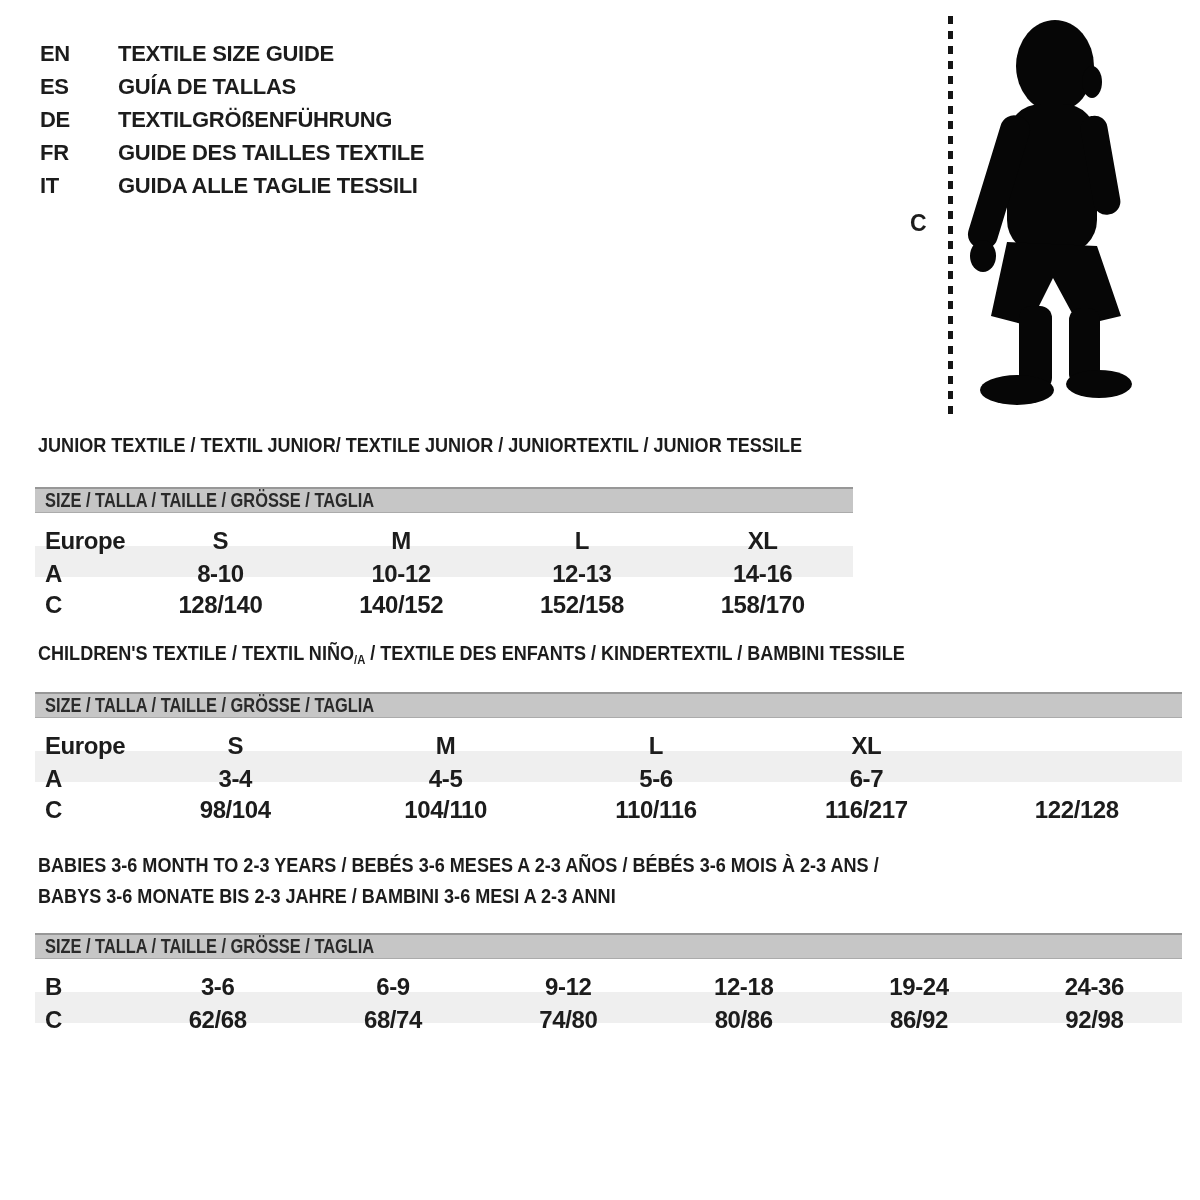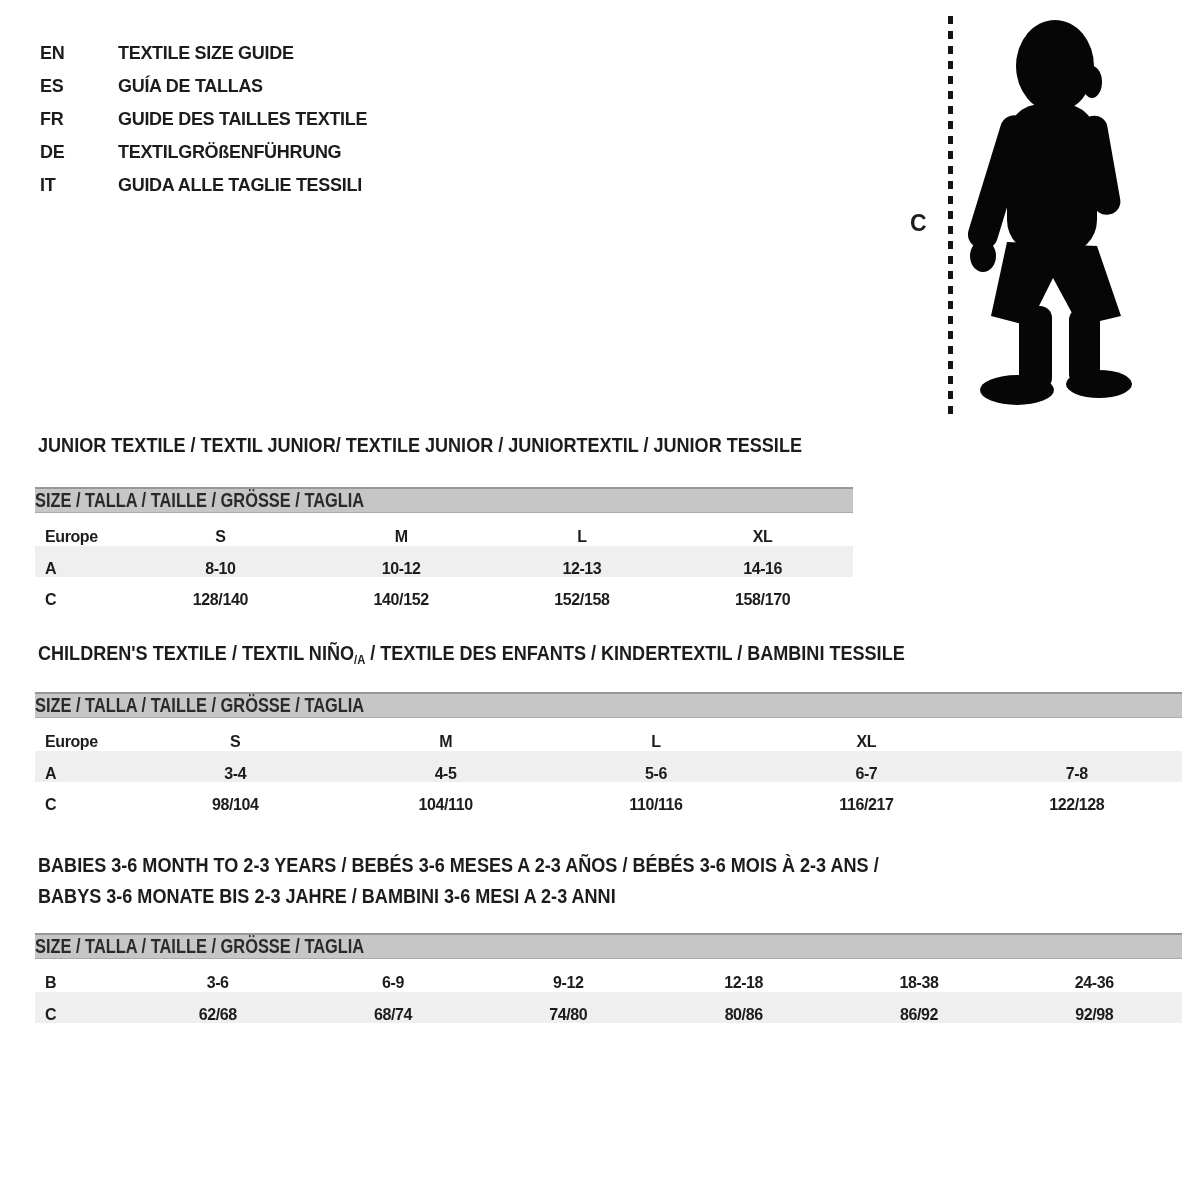--- a/index.html
+++ b/index.html
@@ -5,21 +5,21 @@
   * { margin:0; padding:0; box-sizing:border-box; }
   html,body { background:#ffffff; }
   .page {
     position:relative; width:1200px; height:1200px; background:#ffffff;
     font-family:"Liberation Sans","DejaVu Sans",sans-serif;
     color:#1c1c1c; overflow:hidden;
   }
 
   
   .lang-block { position:absolute; left:40px; top:37px; }
-  .lang-row { display:flex; line-height:33px; font-size:18px; font-weight:bold; letter-spacing:-0.3px;align-items:flex-end; }
+  .lang-row { display:flex; line-height:33px; font-size:22px; font-weight:bold; letter-spacing:-0.3px;align-items:flex-end; }
   .lang-code { width:78px; }
   .lang-label { white-space:nowrap; }
 
   
   .height-line {
     position:absolute; left:948px; top:16px; width:5px; height:402px;
     background:repeating-linear-gradient(to bottom,#141414 0 8px,transparent 8px 15px);
   }
   .height-label { position:absolute; left:910px; top:210px; font-size:23px; font-weight:bold; }
   .silhouette { position:absolute; left:963px; top:16px; }
@@ -30,36 +30,36 @@
     transform:scaleX(0.86); transform-origin:0 50%; line-height:24px;
   }
   .subscript { font-size:13px; vertical-align:-4px; font-weight:bold; }
 
   
   .tbl { position:absolute; left:35px; }
   .w-junior { width:818px; }
   .w-wide { width:1147px; }
   .size-bar {
     height:26px; background:#c6c6c6; border-top:2px solid #979797; border-bottom:1px solid #ababab;
-    display:flex; align-items:center; 
+    display:flex; align-items:center; padding-left:10px;
   }
   .bar-text {
     font-size:20px; font-weight:bold; color:#2a2a2a; white-space:nowrap;
     transform:scaleX(0.82); transform-origin:0 50%;
   }
   .row { display:grid; }
   .grid4 { grid-template-columns:95px repeat(4,1fr); }
   .grid5 { grid-template-columns:95px repeat(5,1fr); }
   .grid6 { grid-template-columns:95px repeat(6,1fr); }
   .row { height:31px; }
   .row.hdr { height:33px; }
   .row.stripe { background:#efefef; }
   .cell {
     display:flex; align-items:center; justify-content:center;
-    font-size:16px; font-weight:bold; letter-spacing:-0.4px; white-space:nowrap;margin-top:14px;
+    font-size:24px; font-weight:bold; letter-spacing:-0.4px; white-space:nowrap;margin-top:14px;
   }
   .cell.lab { justify-content:flex-start; padding-left:10px; }
 
   
   .legend { position:absolute; left:38px; top:1070px; }
   .legend-line {
     font-size:21px; font-weight:bold; line-height:33px; white-space:nowrap;
     transform:scaleX(0.9); transform-origin:0 50%;
   }
 </style>
@@ -71,26 +71,26 @@
   <div class="lang-block">
     <div class="lang-row">
       <span class="lang-code">EN</span>
       <span class="lang-label">TEXTILE SIZE GUIDE</span>
     </div>
     <div class="lang-row">
       <span class="lang-code">ES</span>
       <span class="lang-label">GUÍA DE TALLAS</span>
     </div>
     <div class="lang-row">
+      <span class="lang-code">DE</span>
+      <span class="lang-label">TEXTILGRÖßENFÜHRUNG</span>
+    </div>
+    <div class="lang-row">
       <span class="lang-code">FR</span>
       <span class="lang-label">GUIDE DES TAILLES TEXTILE</span>
-    </div>
-    <div class="lang-row">
-      <span class="lang-code">DE</span>
-      <span class="lang-label">TEXTILGRÖßENFÜHRUNG</span>
     </div>
     <div class="lang-row">
       <span class="lang-code">IT</span>
       <span class="lang-label">GUIDA ALLE TAGLIE TESSILI</span>
     </div>
   </div>
 
   <div class="height-line"></div>
   <div class="height-label">C</div>
   <svg class="silhouette" width="172" height="404" viewBox="0 0 172 404" aria-hidden="true">
@@ -150,21 +150,20 @@
       <div class="cell">M</div>
       <div class="cell">L</div>
       <div class="cell">XL</div>
     </div>
     <div class="row grid5 stripe">
       <div class="cell lab">A</div>
       <div class="cell">3-4</div>
       <div class="cell">4-5</div>
       <div class="cell">5-6</div>
       <div class="cell">6-7</div>
-      <div class="cell">7-8</div>
     </div>
     <div class="row grid5">
       <div class="cell lab">C</div>
       <div class="cell">98/104</div>
       <div class="cell">104/110</div>
       <div class="cell">110/116</div>
       <div class="cell">116/217</div>
       <div class="cell">122/128</div>
     </div>
   </div>
@@ -174,21 +173,21 @@
   <div class="tbl w-wide" style="top:933px">
     <div class="size-bar">
       <span class="bar-text">SIZE / TALLA / TAILLE / GRÖSSE / TAGLIA</span>
     </div>
     <div class="row grid6 hdr">
       <div class="cell lab">B</div>
       <div class="cell">3-6</div>
       <div class="cell">6-9</div>
       <div class="cell">9-12</div>
       <div class="cell">12-18</div>
-      <div class="cell">18-38</div>
+      <div class="cell">19-24</div>
       <div class="cell">24-36</div>
     </div>
     <div class="row grid6 stripe">
       <div class="cell lab">C</div>
       <div class="cell">62/68</div>
       <div class="cell">68/74</div>
       <div class="cell">74/80</div>
       <div class="cell">80/86</div>
       <div class="cell">86/92</div>
       <div class="cell">92/98</div>

